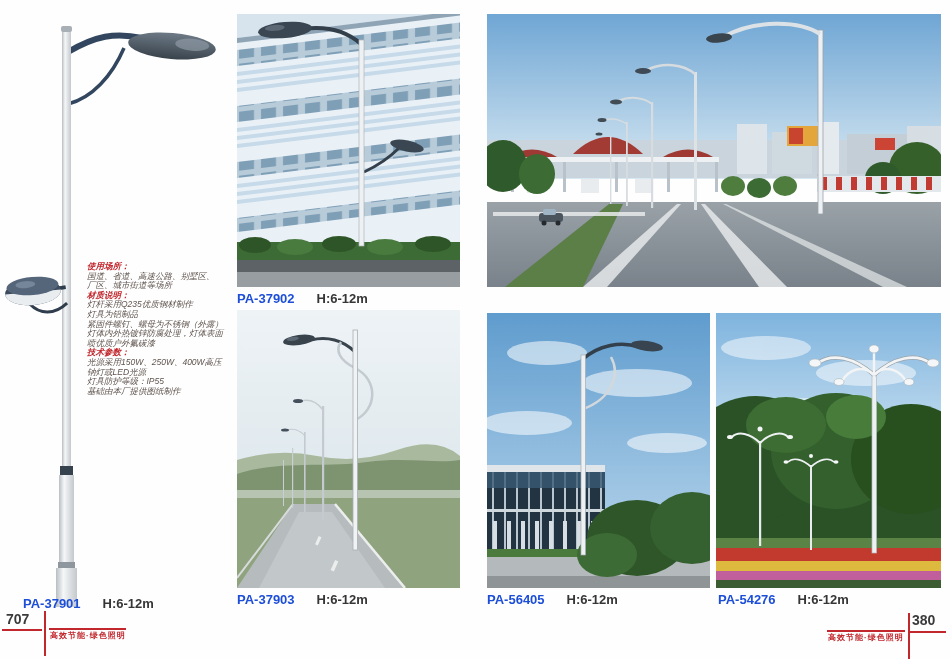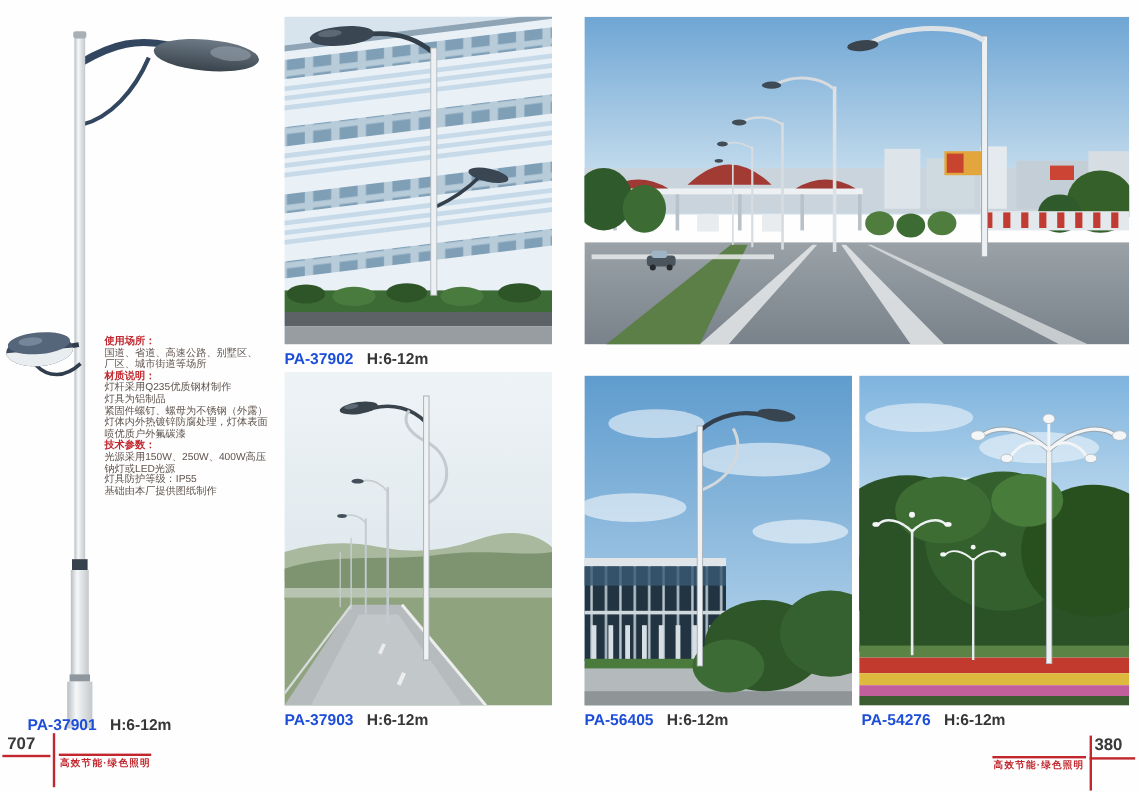--- a/index.html
+++ b/index.html
@@ -2,25 +2,25 @@
 <html><head>
 <meta charset="utf-8">
 <style>
   * { margin:0; padding:0; box-sizing:border-box; }
   html,body { width:950px; height:659px; }
   body { background:#ffffff; font-family:"Liberation Sans", sans-serif; position:relative; overflow:hidden; }
   .page { position:absolute; inset:0; background:#fefefe; }
   .photo { position:absolute; display:block; }
   .prod-label { position:absolute; font-size:13px; font-weight:bold; white-space:nowrap; color:#333; }
   .prod-label .code { color:#1d4ed8; }
-  .prod-label .size { color:#363636; margin-left:11px; }
+  .prod-label .size { color:#363636; margin-left:22px; }
   .note { font-size:8px; margin-left:7px; font-weight:normal; letter-spacing:.2px; }
   .note .nlabel { color:#c1272d; font-weight:bold; }
   .note .ntext { color:#6a5e56; }
-  .specs { position:absolute; left:87px; top:280px; width:150px; font-size:8.5px; line-height:9.6px; color:#5f544e; }
+  .specs { position:absolute; left:87px; top:262px; width:150px; font-size:8.5px; line-height:9.6px; color:#5f544e;font-style:italic; }
   .specs .h { color:#c1272d; font-weight:bold; }
   .redline { position:absolute; background:#c1272d; }
   .pagenum { position:absolute; font-size:14px; font-weight:bold; color:#3a3a3a; }
   .slogan { position:absolute; font-size:8px; font-weight:bold; color:#c1272d; letter-spacing:1px; white-space:nowrap;margin-top:14px; }
 </style>
 </head>
 <body>
 
 <div class="page">
 

